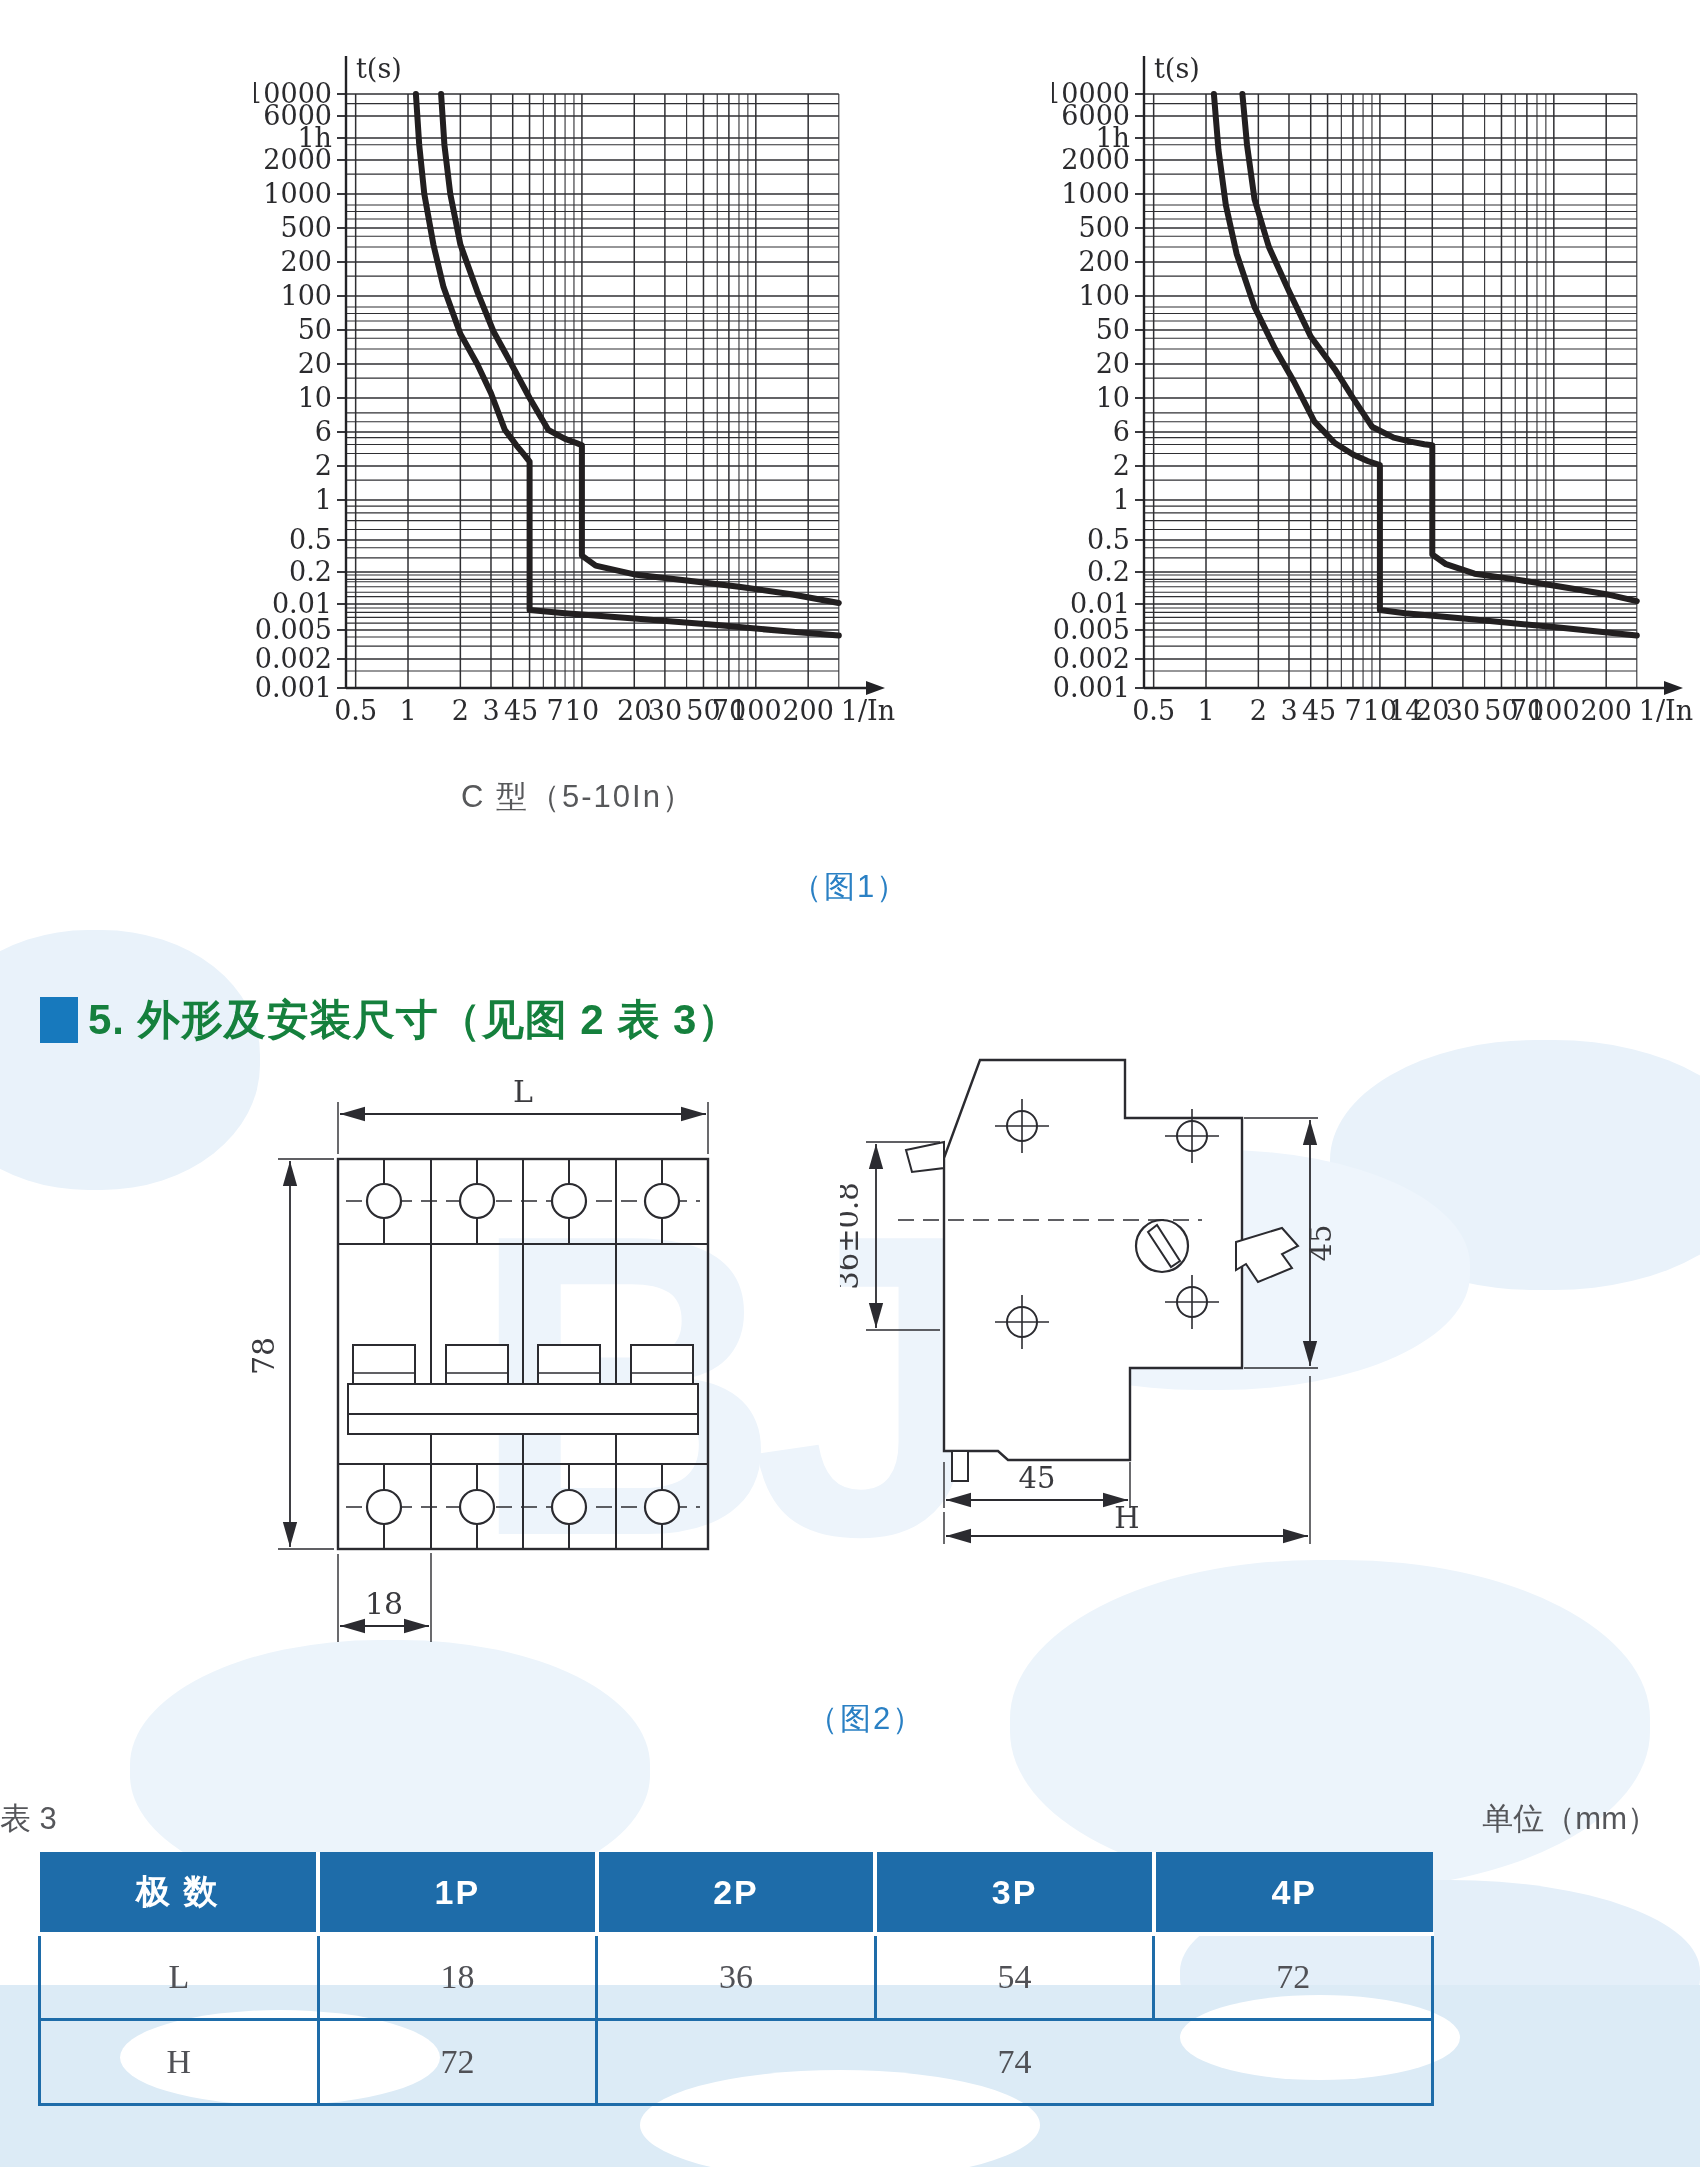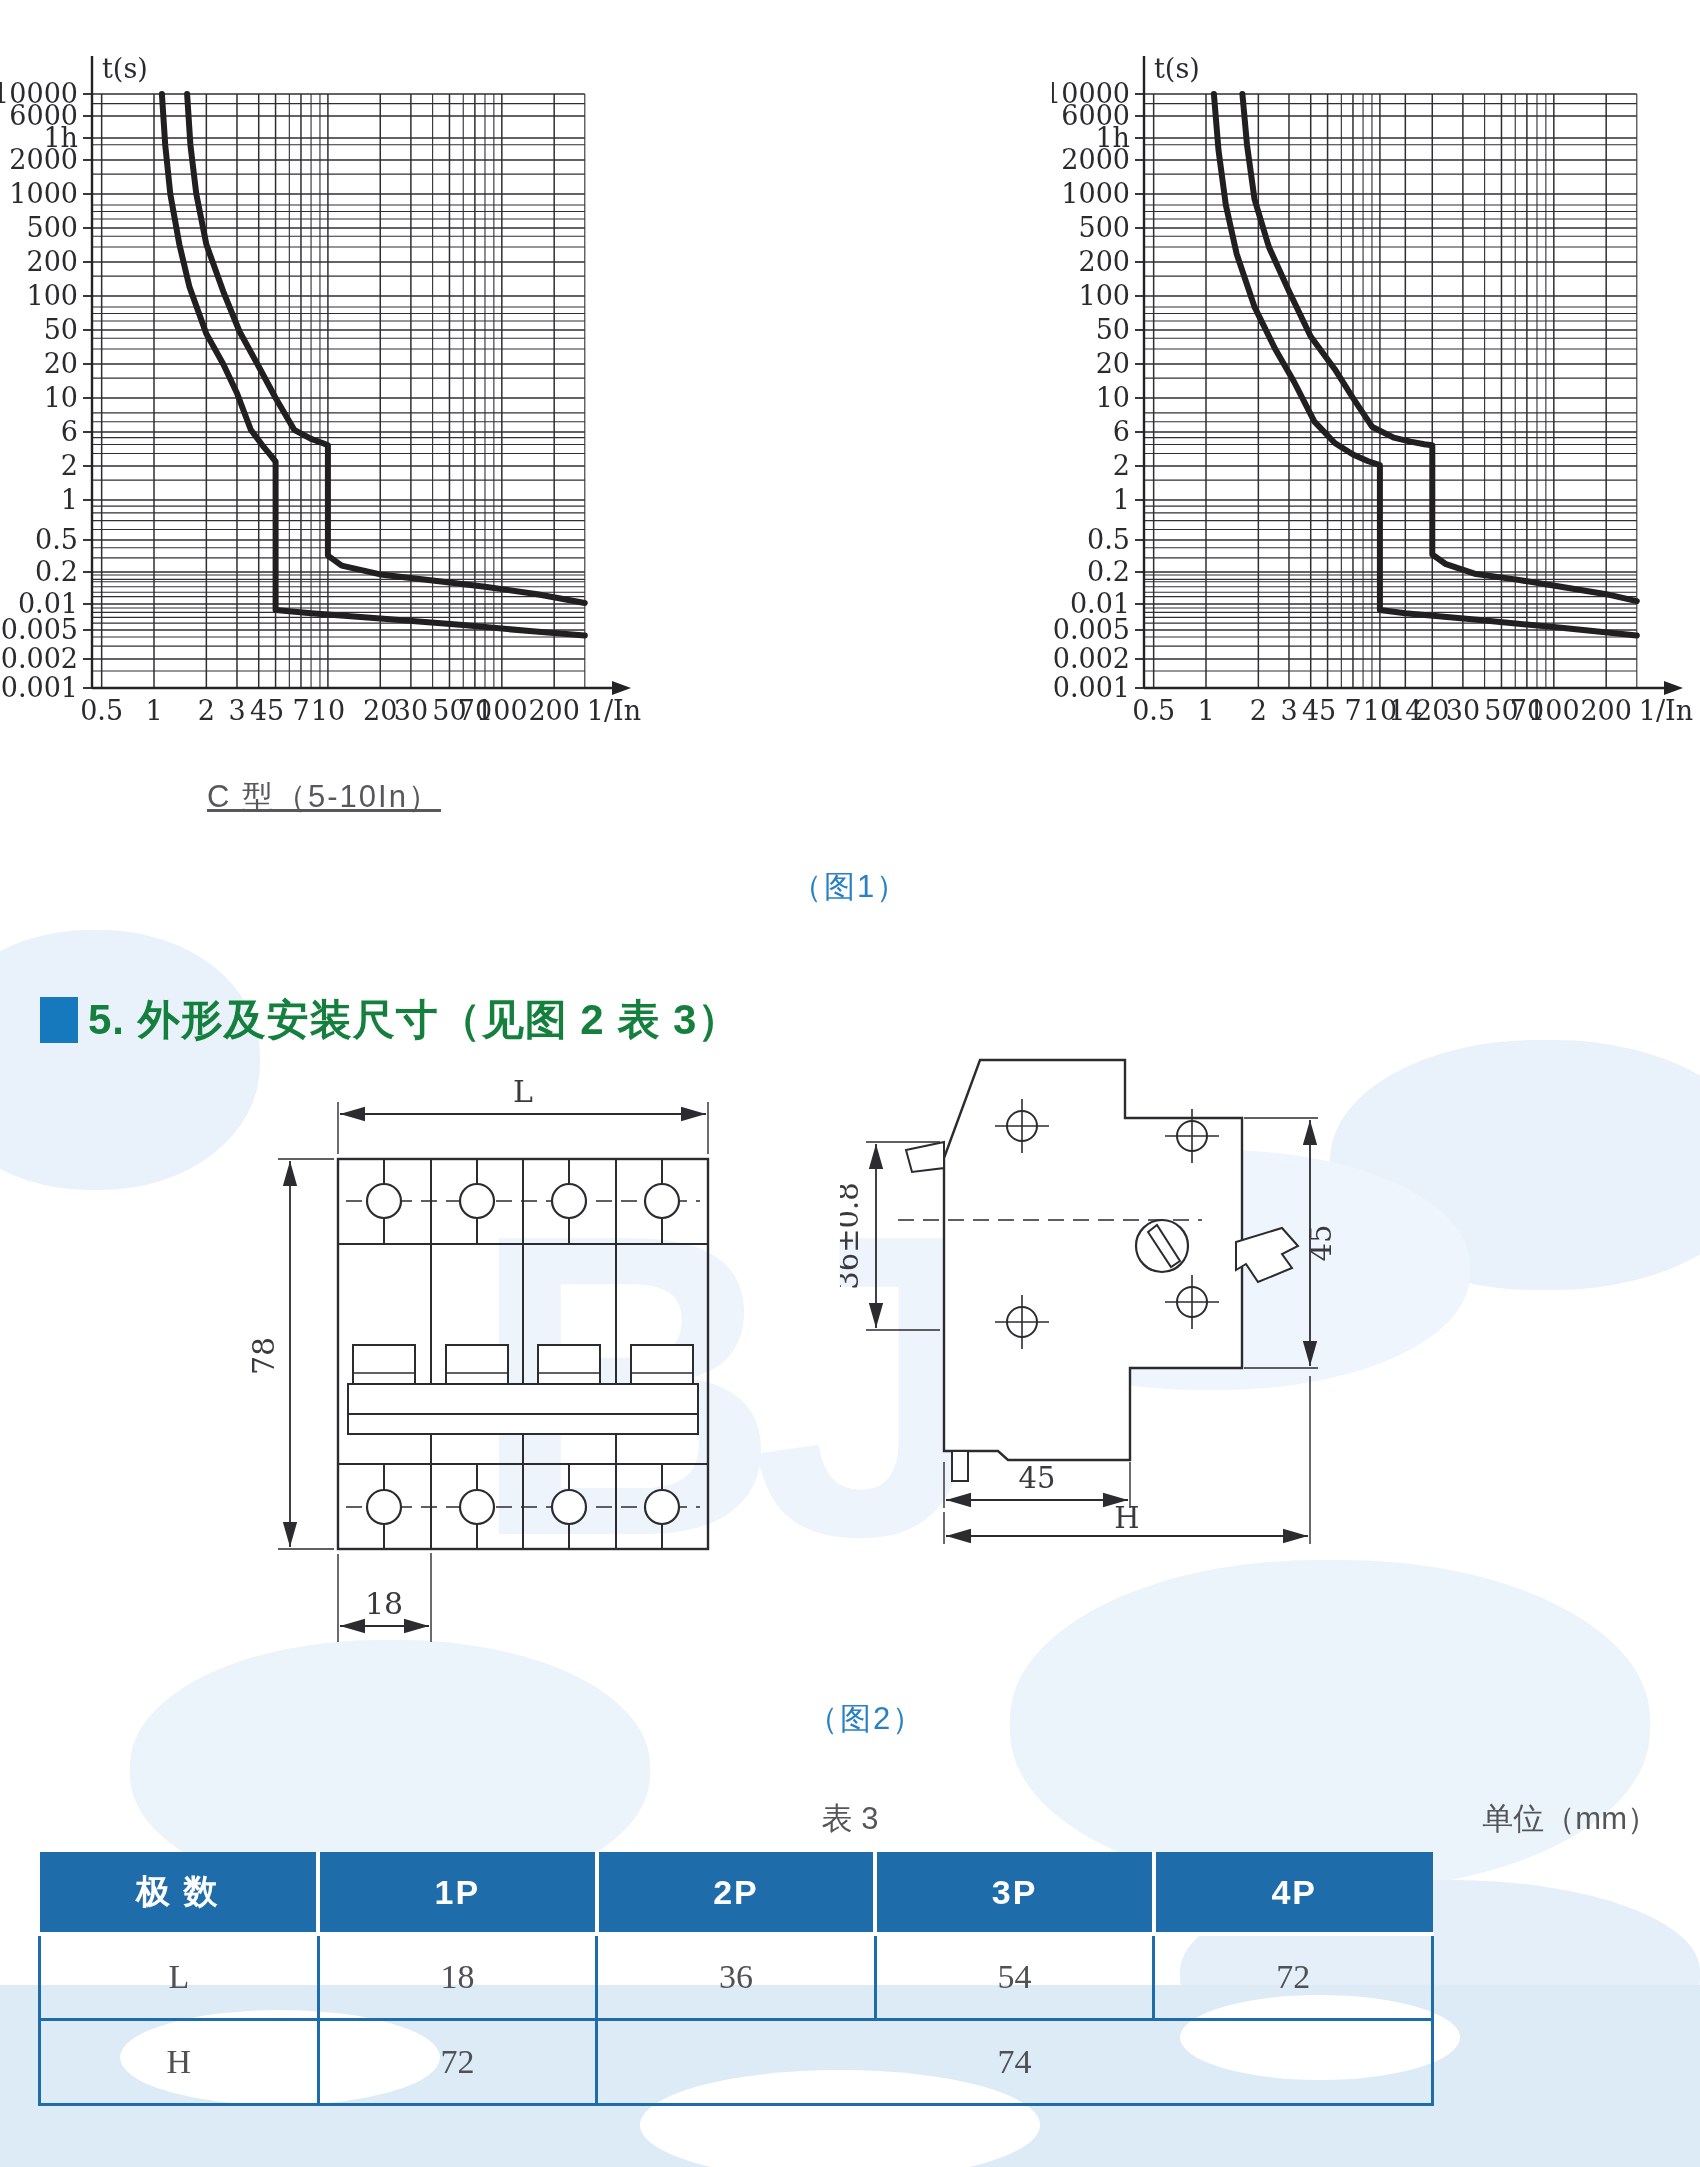--- a/index.html
+++ b/index.html
@@ -5,33 +5,33 @@
   html,body{margin:0;padding:0;background:#ffffff;}
   body{width:1700px;height:2167px;position:relative;overflow:hidden;
        font-family:"Liberation Sans",sans-serif;color:#57585a;}
   .wm{position:absolute;z-index:0;}
   .wm-blob{background:#e9f2fa;border-radius:48%;}
   .wm-band{background:#dcebf6;}
   .wm-cut{background:#ffffff;border-radius:50%;}
   .wm-letters{font-family:"Liberation Sans",sans-serif;font-weight:bold;
       font-size:430px;color:#edf4fb;letter-spacing:-30px;line-height:1;}
   .layer{position:absolute;z-index:1;}
-  .charts-row{top:48px;left:0;width:100%;display:flex;justify-content:space-between;text-decoration:underline;}
+  .charts-row{top:48px;left:0;width:100%;display:flex;justify-content:flex-end;gap:150px;}
   .chart-block{width:648px;}
   .chart-caption{margin-top:24px;text-align:center;font-size:31px;color:#57585a;
       letter-spacing:2px;font-weight:500;}
   .fig-caption{width:100%;text-align:center;font-size:31px;color:#2a80c4;letter-spacing:2px;}
   #fig1-caption{top:866px;}
   #fig2-caption{top:1698px;padding-left:16px;}
   .section-header{top:992px;left:40px;display:flex;align-items:center;}
   .section-bullet{width:38px;height:46px;background:#1779bd;flex:0 0 auto;}
   .section-title{margin-left:10px;font-size:42px;font-weight:bold;color:#15803d;letter-spacing:1px;}
   #front-view{top:1064px;left:248px;}
   #side-view{top:1030px;left:840px;}
-  .table-meta-title{top:1798px;width:100%;text-align:center;font-size:31px;color:#55565a;}
+  .table-meta-title{top:1798px;width:100%;font-size:31px;color:#55565a;}
   .table-meta-unit{top:1798px;right:42px;font-size:31px;color:#55565a;}
   #dim-table{top:1852px;left:38px;width:1396px;border-collapse:collapse;table-layout:fixed;}
   #dim-table th{background:#1e6ca9;color:#ffffff;font-size:34px;font-weight:bold;
       height:78px;border-left:4px solid #ffffff;border-bottom:4px solid #ffffff;letter-spacing:2px;}
   #dim-table th:first-child{border-left:none;}
   #dim-table td{border:3px solid #1e6ca9;height:80px;text-align:center;
       font-family:"Liberation Serif",serif;font-size:34px;color:#505156;background:transparent;}
   svg text{font-family:"DejaVu Serif",serif;}
 </style>
 </head>

